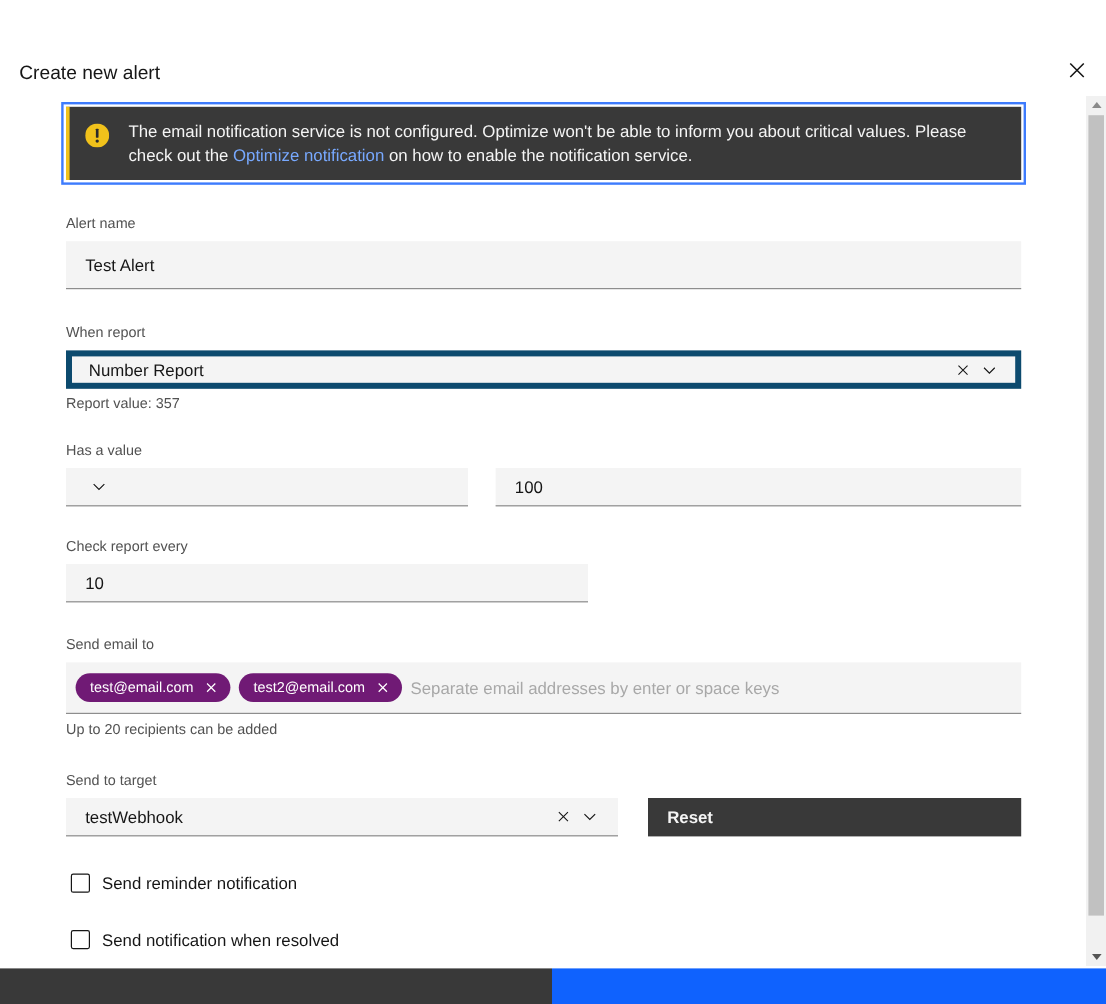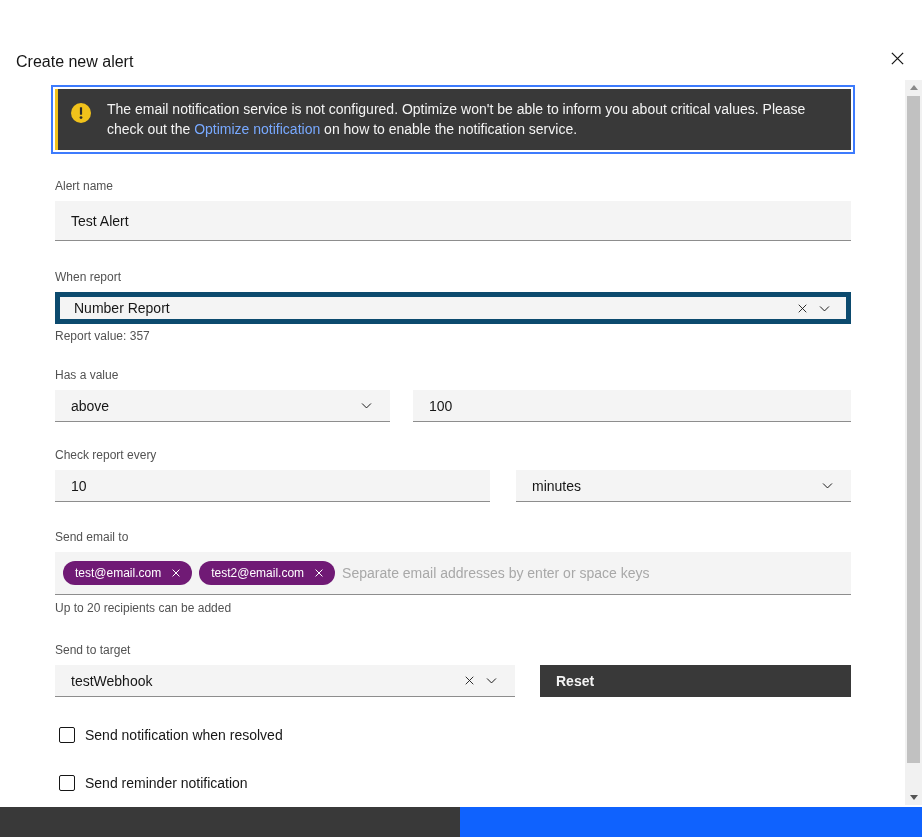--- a/index.html
+++ b/index.html
@@ -173,43 +173,34 @@
             </svg>
         </span>
       </div>
       <div class="helper-text">Report value: 357</div>
     </div>
 
     <div class="sect" style="margin-top:25px;">
       <label class="form-label">Has a value</label>
       <div class="row">
         <div class="combo" style="width:335px; margin-right:23px;">
-          <span class="combo-value">above</span>
           <span class="cicon">
             <svg width="13" height="13" viewBox="0 0 16 16">
                 <path d="M2.5 5.5 L8 11 L13.5 5.5" stroke="#161616" stroke-width="1.2" fill="none"></path>
               </svg>
           </span>
         </div>
         <input class="text-input sm" style="width: 438px;" type="text" spellcheck="false" value="100">
       </div>
     </div>
 
     <div class="sect" style="margin-top:26px;">
       <label class="form-label">Check report every</label>
       <div class="row">
         <input class="text-input sm" style="width: 435px; margin-right: 26px;" type="text" spellcheck="false" value="10">
-        <div class="combo" style="width:335px;">
-          <span class="combo-value">minutes</span>
-          <span class="cicon">
-            <svg width="13" height="13" viewBox="0 0 16 16">
-                <path d="M2.5 5.5 L8 11 L13.5 5.5" stroke="#161616" stroke-width="1.2" fill="none"></path>
-              </svg>
-          </span>
-        </div>
       </div>
     </div>
 
     <div class="sect" style="margin-top:28px;">
       <label class="form-label">Send email to</label>
       <div class="tag-input">
         <span class="tag">
           <span class="tag-label">test@email.com</span>
           <button class="tag-close">
             <svg width="10" height="10" viewBox="0 0 16 16">
@@ -243,28 +234,28 @@
           <span class="cicon">
             <svg width="13" height="13" viewBox="0 0 16 16">
                 <path d="M2.5 5.5 L8 11 L13.5 5.5" stroke="#161616" stroke-width="1.2" fill="none"></path>
               </svg>
           </span>
         </div>
         <button class="reset-btn" style="width:311px;font-weight:bold;">Reset</button>
       </div>
     </div>
 
+    <div class="check-row">
+      <span class="checkbox-box"></span>
+      <span class="check-label">Send reminder notification</span>
+    </div>
     <div class="check-row first">
       <span class="checkbox-box"></span>
       <span class="check-label">Send notification when resolved</span>
     </div>
-    <div class="check-row">
-      <span class="checkbox-box"></span>
-      <span class="check-label">Send reminder notification</span>
-    </div>
 
   </div>
 
   <div class="dlg-footer">
     <button class="btn-cancel">Cancel</button>
     <button class="btn-create">Create name</button>
   </div>
 
   <div class="scrollbar">
     <div class="sb-btn up">

